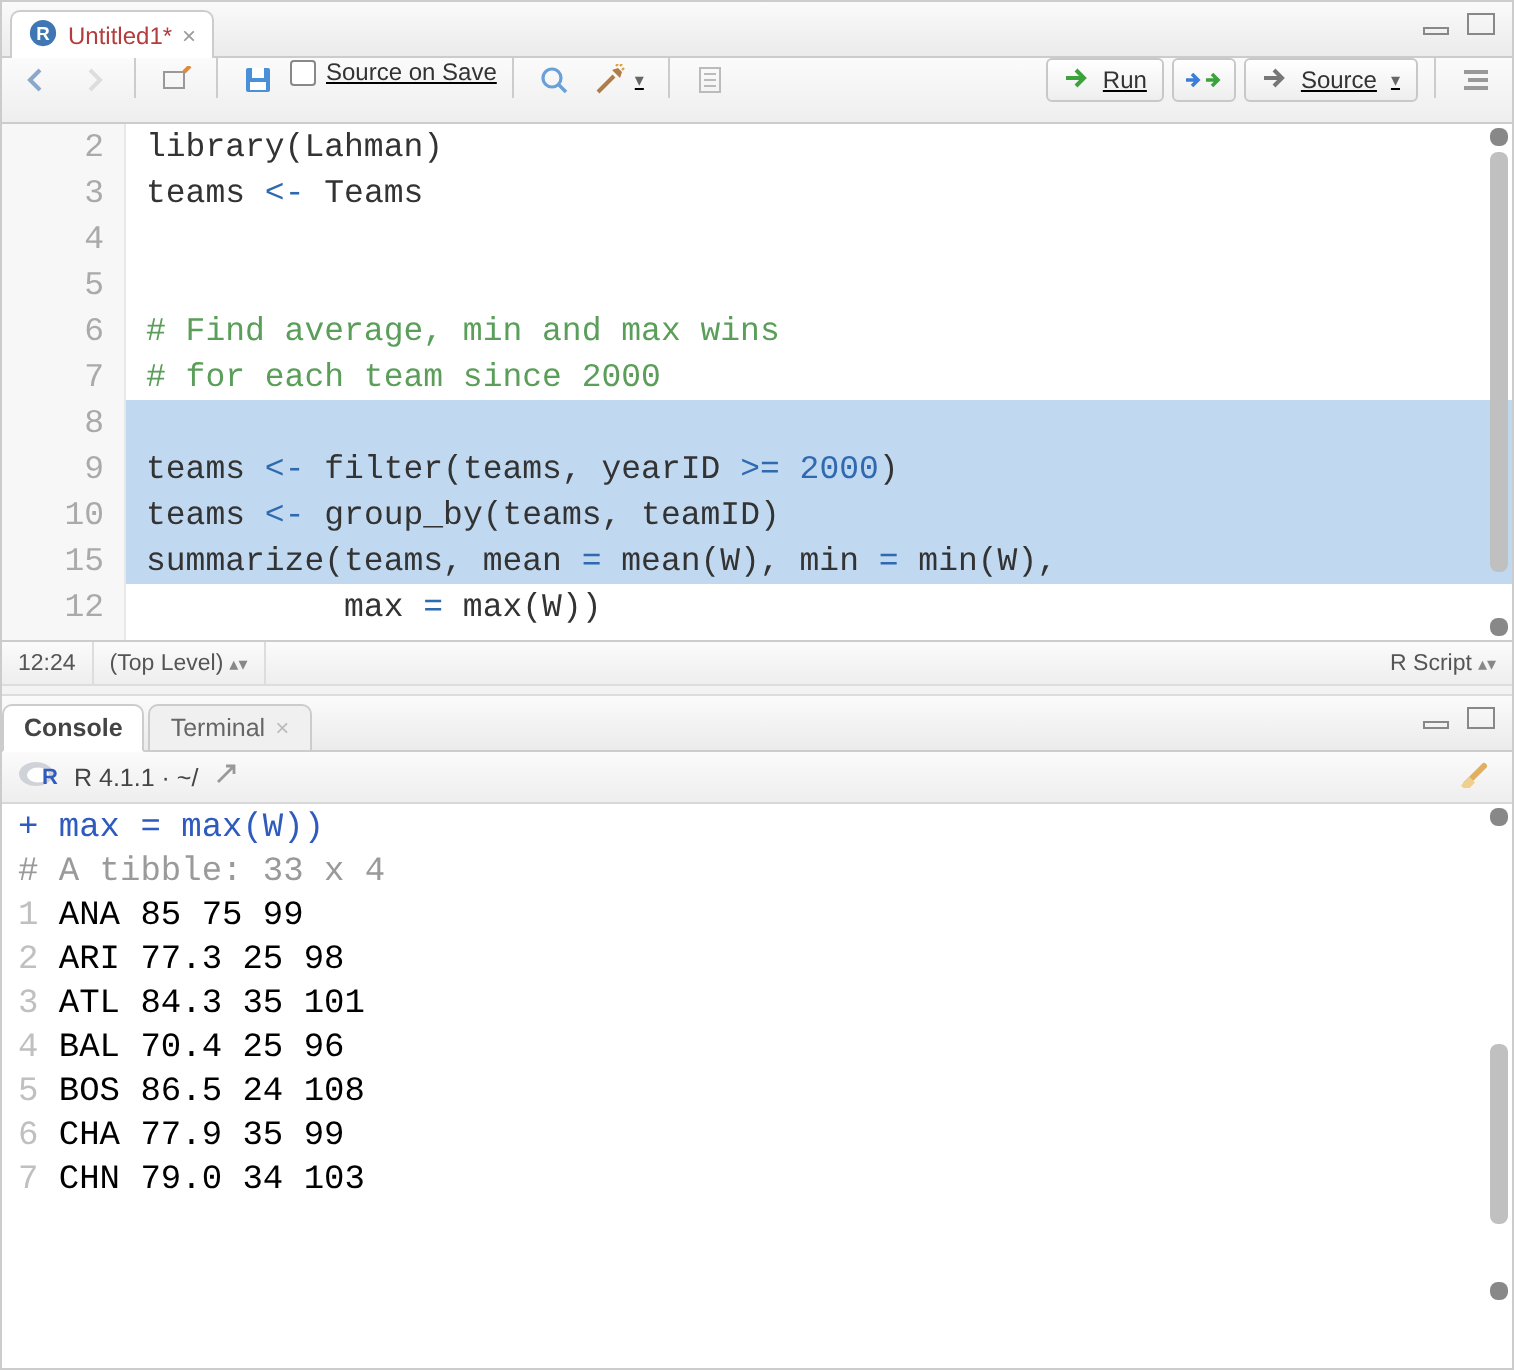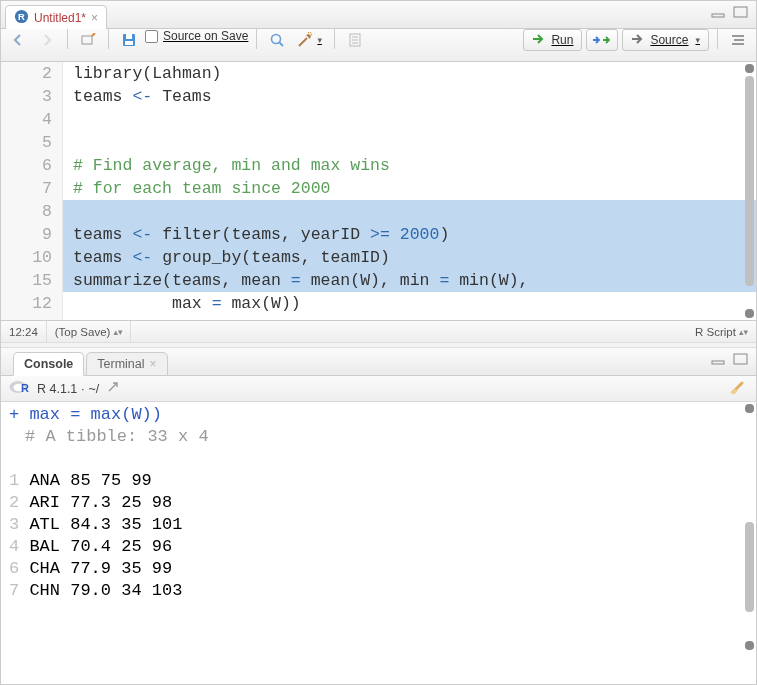--- a/index.html
+++ b/index.html
@@ -108,21 +108,21 @@
 .sort-ind { font-size:9px; color:#888; }
 
 
 .splitter { height:6px; background:#f3f3f3; border-top:1px solid #ddd; border-bottom:1px solid #ddd; }
 
 
 .console-tabs {
   display:flex; align-items:flex-end; height:28px;
   background:linear-gradient(#fbfbfb,#ebebeb);
   border-bottom:1px solid #ccc;
-  padding-left:12px; gap:2px;
+  padding-left:0; gap:2px;
   position:relative;
 }
 .console-tab {
   display:flex; align-items:center; gap:5px;
   height:24px; padding:0 10px;
   border:1px solid #ccc;
   border-radius:5px 5px 0 0;
   font-size:12.5px; font-weight:bold; color:#444;
   margin-bottom:-1px;
 }
@@ -140,21 +140,21 @@
 .console-body {
   font-family: "Courier New", monospace;
   font-size:17px; line-height:22px;
   padding: 2px 0 2px 8px;
   position:relative;
   height: 250px;
   overflow:hidden;
 }
 .console-row .idx { color:#c0c0c0; }
 .console-body .blue { color:#2f5bbf; }
-.console-body .grey { color:#9a9a9a; font-style: italic; margin-left: 16px;}
+.console-body .grey { color:#9a9a9a; font-style: italic;}
 .console-body .hdr { color:#333; }
 
 .drop-caret { font-size:9px; color:#666; margin-left:2px;}
 </style>
 </head>
 <body>
 
 <div class="pane">
 
   <div class="editor-tabs">
@@ -286,21 +286,21 @@
       <div class="scrollthumb" style="top:14px;height:210px"></div>
       <div class="scrollthumb" style="bottom:2px;height:9px;background:#888"></div>
     </div>
   </div>
 
   <div class="statusbar">
     <div class="cell">
         <span>12:24</span>
       </div>
     <div class="cell">
-        <span>(Top Save)</span>
+        <span>(Top Level)</span>
         <span class="sort-ind">▴▾</span>
       </div>
     <div class="spacer"></div>
     <div class="cell" style="border-right:none;">
         <span>R Script</span>
         <span class="sort-ind">▴▾</span>
       </div>
   </div>
 </div>
 
@@ -348,20 +348,21 @@
   </div>
 
   <div class="console-body" id="consolebody">
       <div><span class="blue">+</span>           <span class="blue">max = max(W))</span></div>
       <div><span class="grey" style="font-style:normal"># A tibble: 33 x 4</span></div>
       <div><span class="grey">  <fct>  <dbl> <int> <int></int></int></dbl></fct></span></div>
       <div class="console-row"><span class="idx">1</span> ANA       85     75    99</div>
       <div class="console-row"><span class="idx">2</span> ARI     77.3     25    98</div>
       <div class="console-row"><span class="idx">3</span> ATL     84.3     35   101</div>
       <div class="console-row"><span class="idx">4</span> BAL     70.4     25    96</div>
+      <div class="console-row"><span class="idx">5</span> BOS     86.5     24   108</div>
       <div class="console-row"><span class="idx">6</span> CHA     77.9     35    99</div>
       <div class="console-row"><span class="idx">7</span> CHN     79.0     34   103</div>
     <div class="scrollbar-v" style="right:2px">
       <div class="scrollthumb" style="top:2px;height:9px;background:#888"></div>
       <div class="scrollthumb" style="top:120px;height:90px"></div>
       <div class="scrollthumb" style="bottom:2px;height:9px;background:#888"></div>
     </div>
   </div>
 </div>
 

